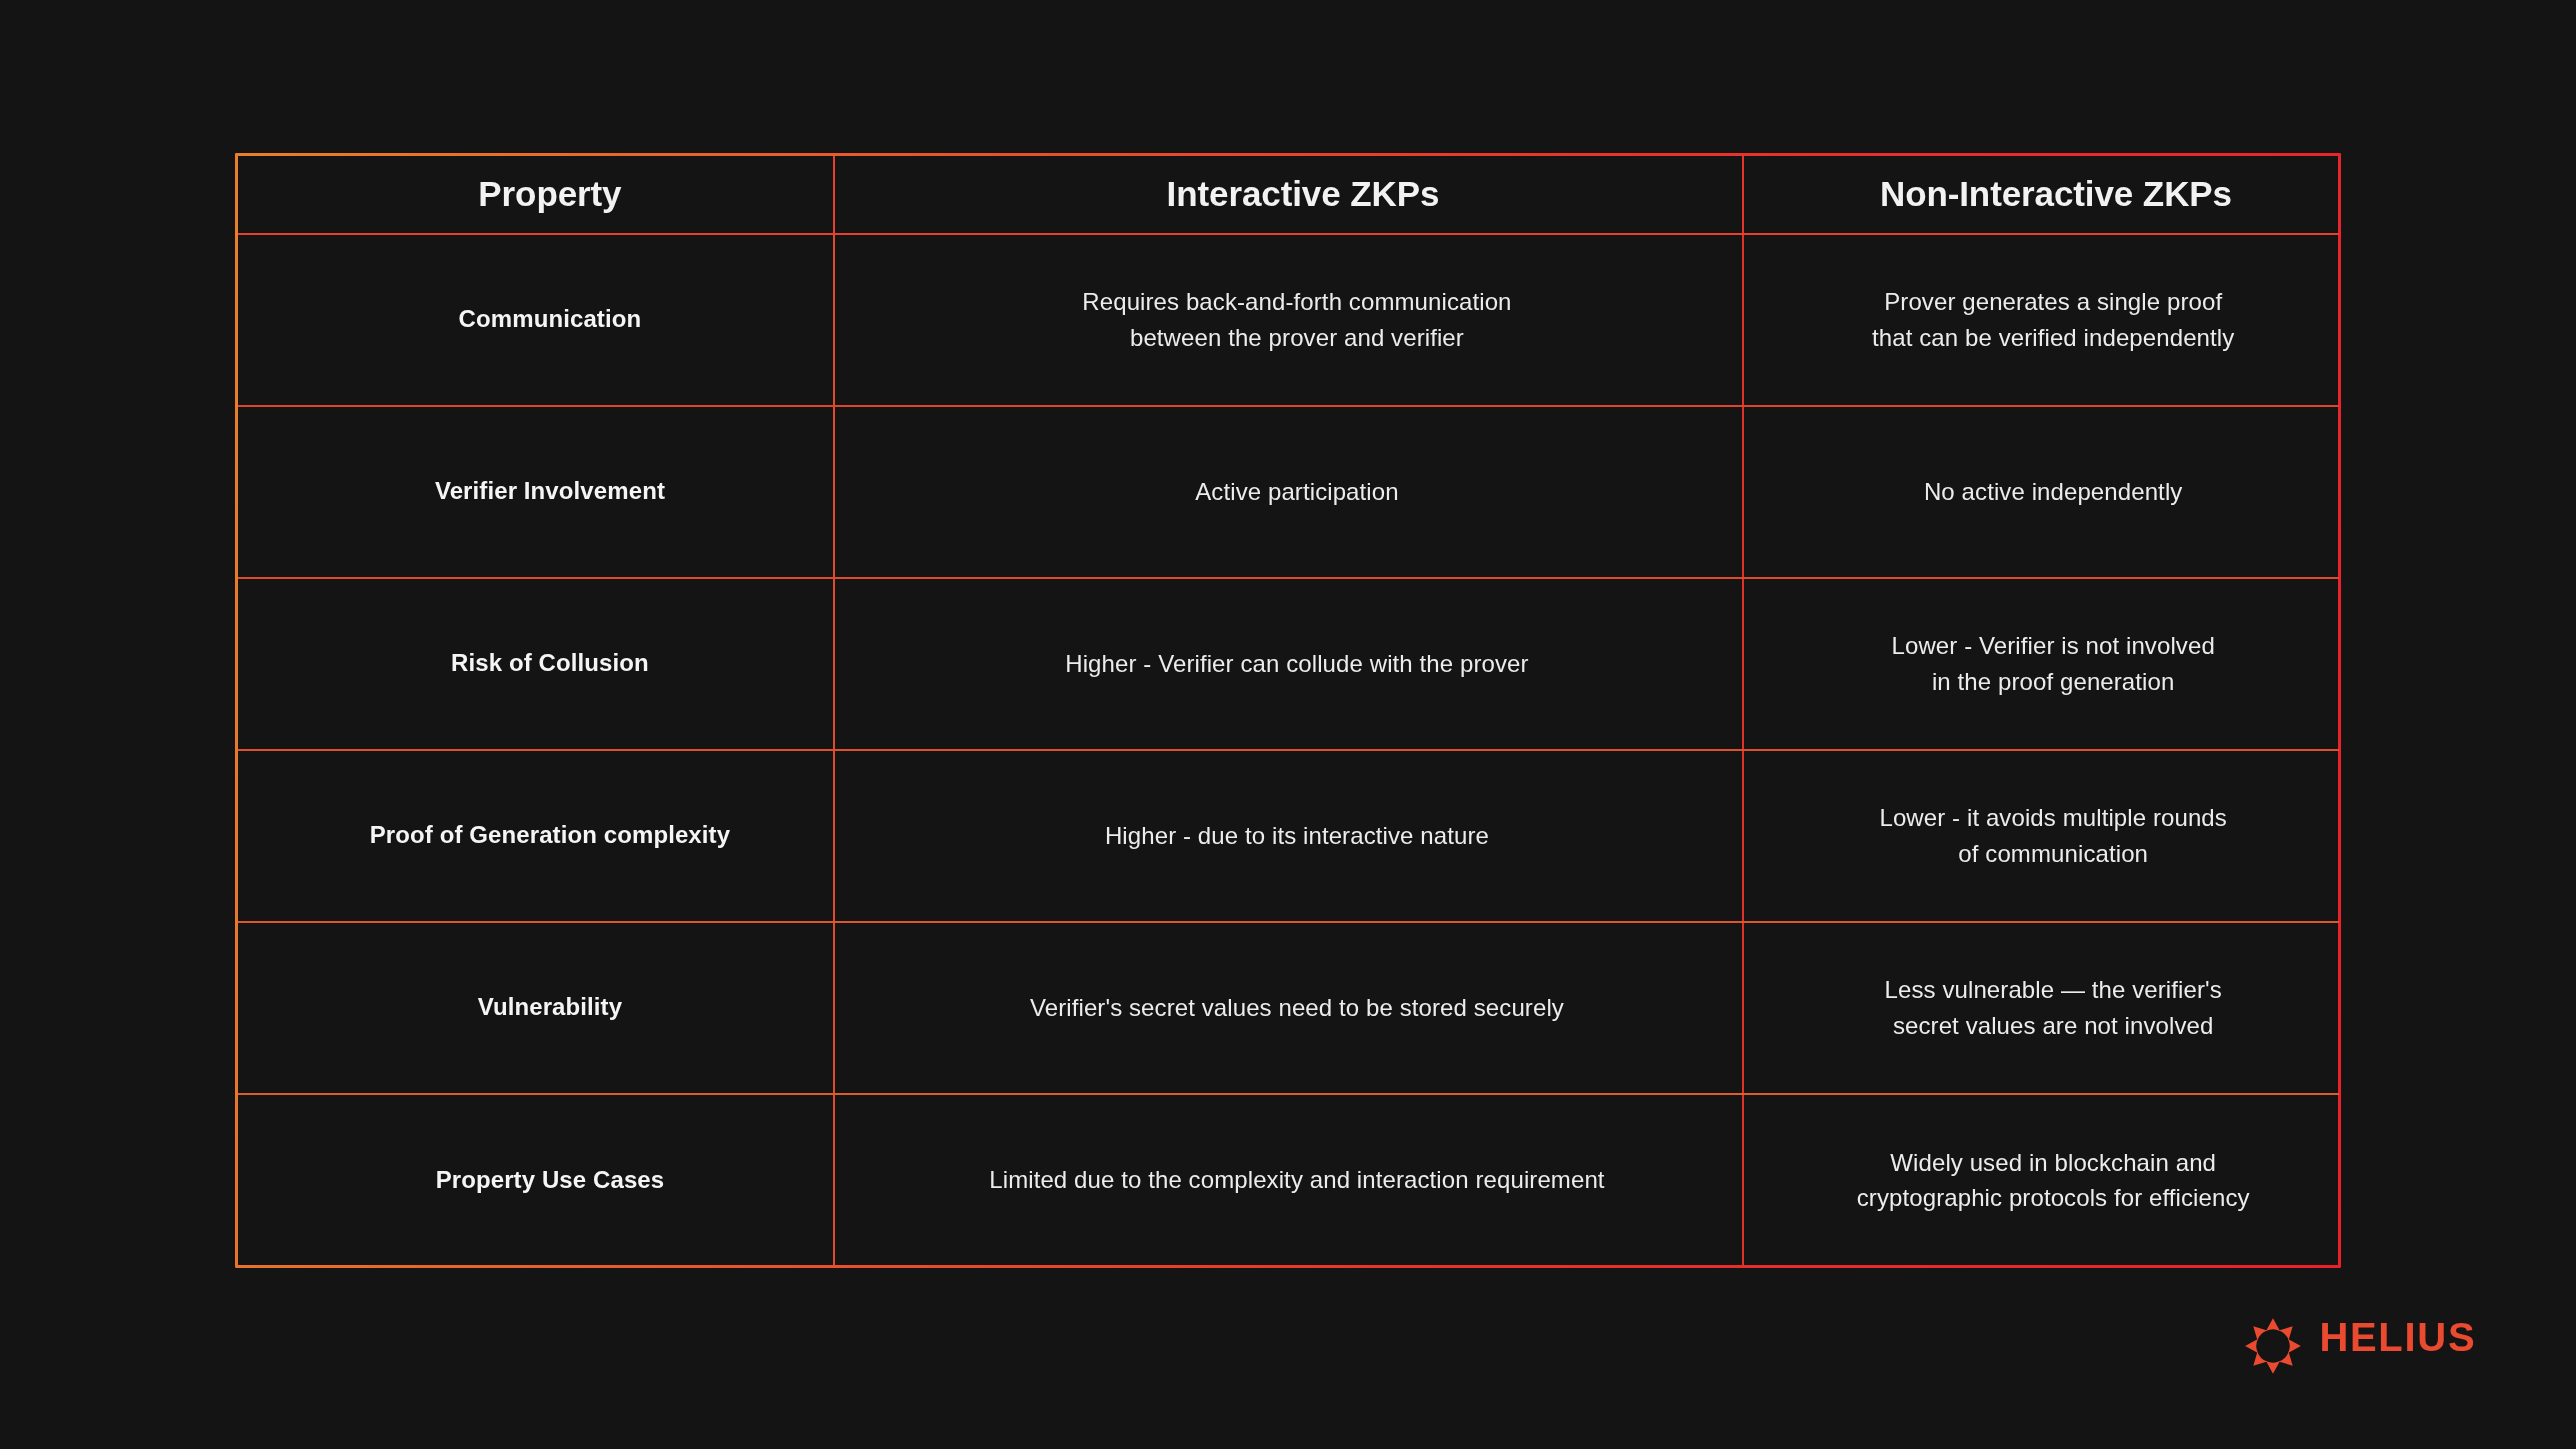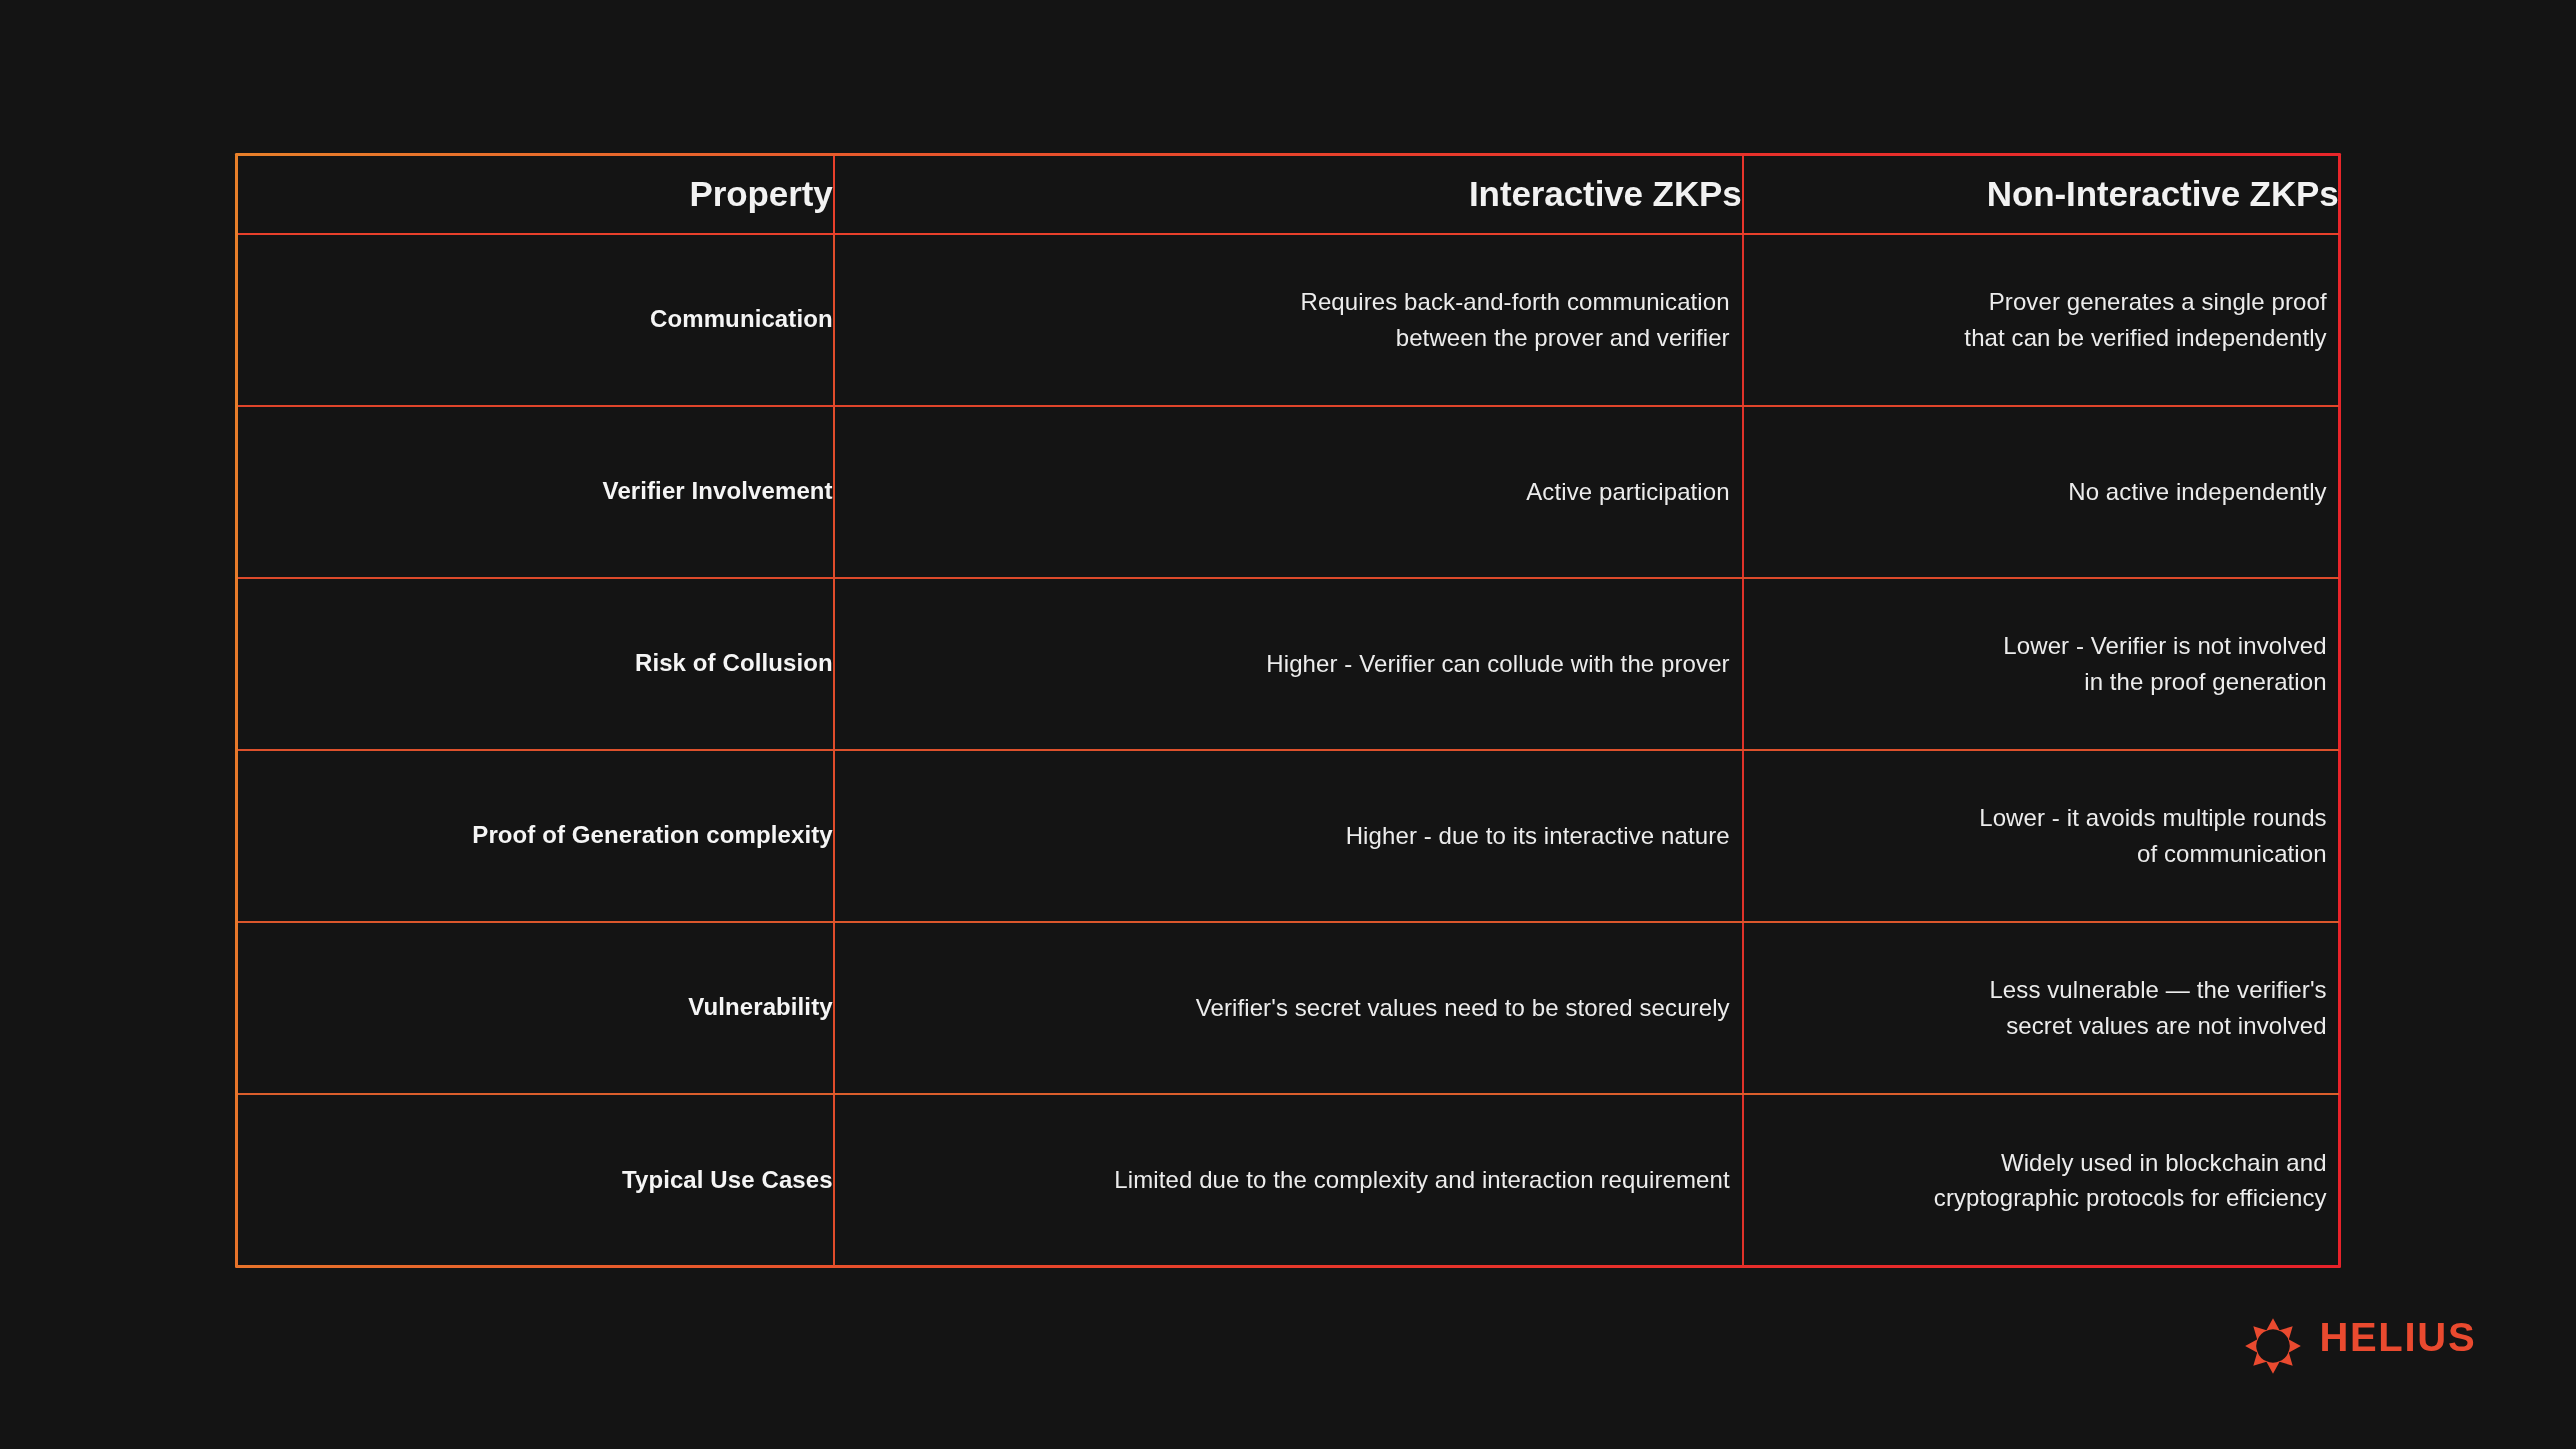--- a/index.html
+++ b/index.html
@@ -46,21 +46,21 @@
     height: 100%;
     border-collapse: collapse;
     table-layout: fixed;
   }
   table.cmp col.c-prop { width: 596px; }
   table.cmp col.c-int  { width: 909px; }
   table.cmp col.c-non  { width: 596px; }
 
   table.cmp th, table.cmp td {
     vertical-align: middle;
-    text-align: right;
+    text-align: center;
     padding: 0 0 0 29.5px;
     box-sizing: border-box;
   }
 
   
   table.cmp th.col-int, table.cmp td.col-int,
   table.cmp th.col-non, table.cmp td.col-non {
     border-left: 2.7px solid;
   }
   table.cmp th.col-int { border-left-color: #E8402B; }
@@ -205,21 +205,21 @@
             <td class="col-int">
               <div class="cell-text">Verifier's secret values need to be stored securely</div>
             </td>
             <td class="col-non">
               <div class="cell-text">Less vulnerable — the verifier's
 secret values are not involved</div>
             </td>
           </tr>
           <tr class="data-row r5">
             <td class="col-prop">
-              <div class="prop-text">Typical Use Cases</div>
+              <div class="prop-text">Property Use Cases</div>
             </td>
             <td class="col-int">
               <div class="cell-text">Limited due to the complexity and interaction requirement</div>
             </td>
             <td class="col-non">
               <div class="cell-text">Widely used in blockchain and
 cryptographic protocols for efficiency</div>
             </td>
           </tr>
         </tbody>

